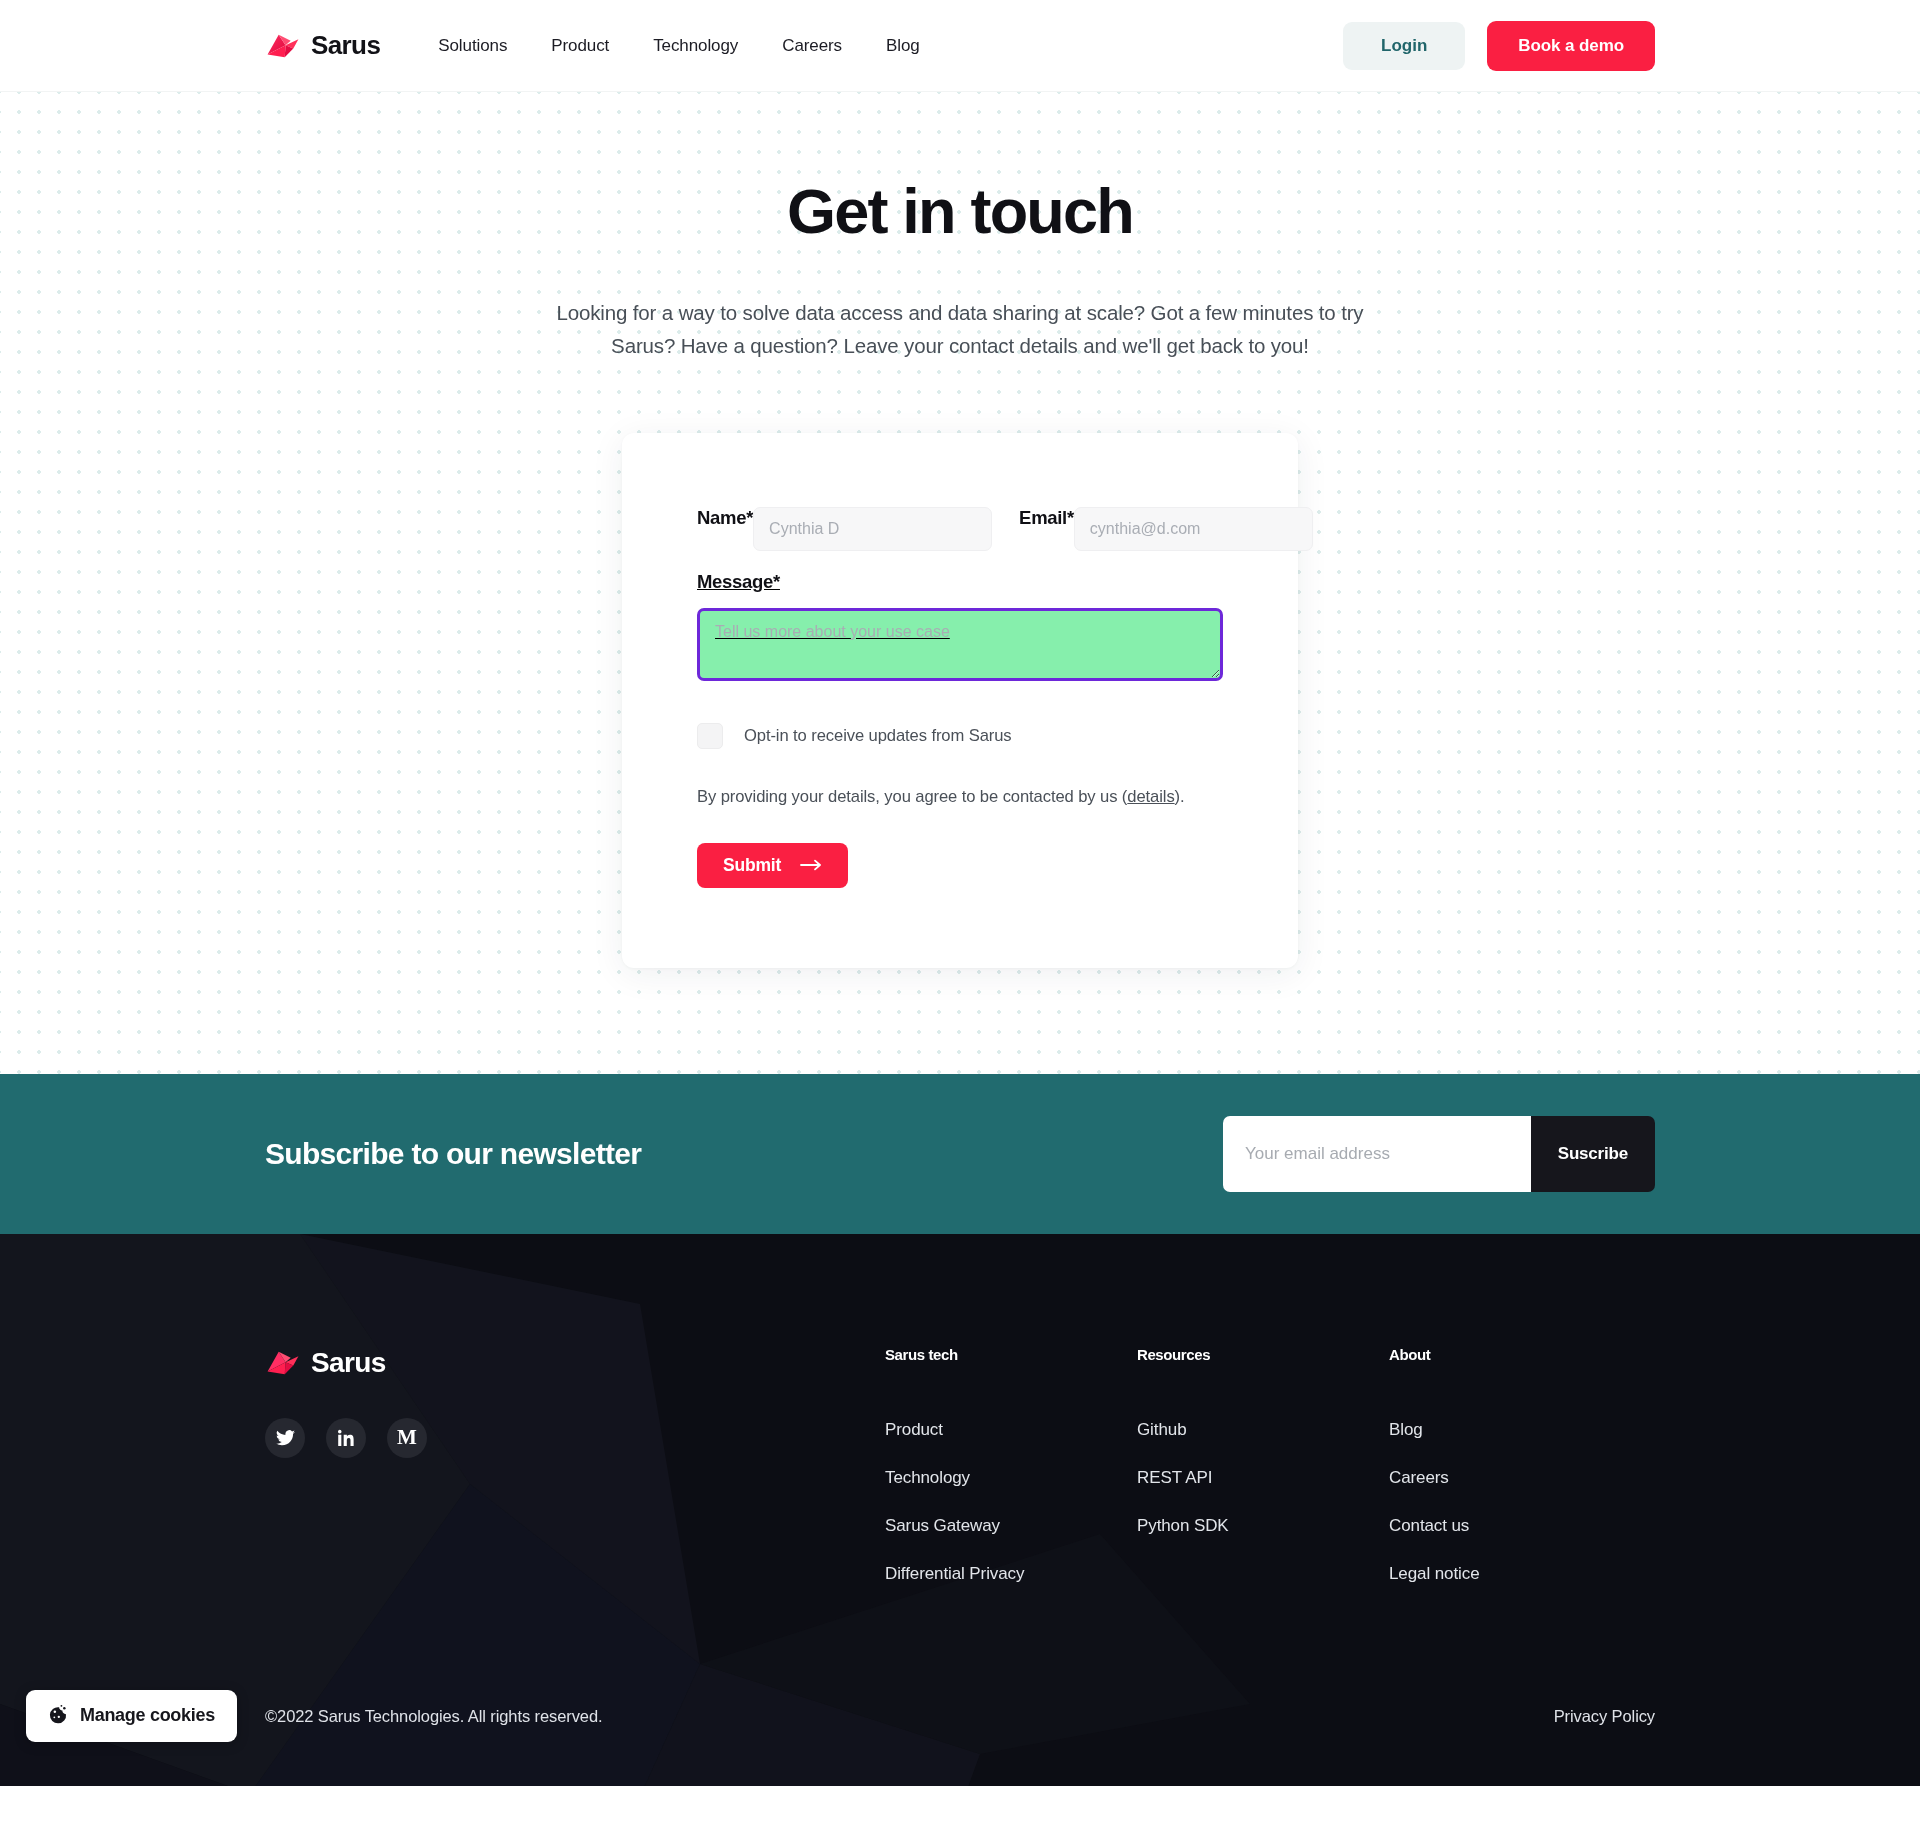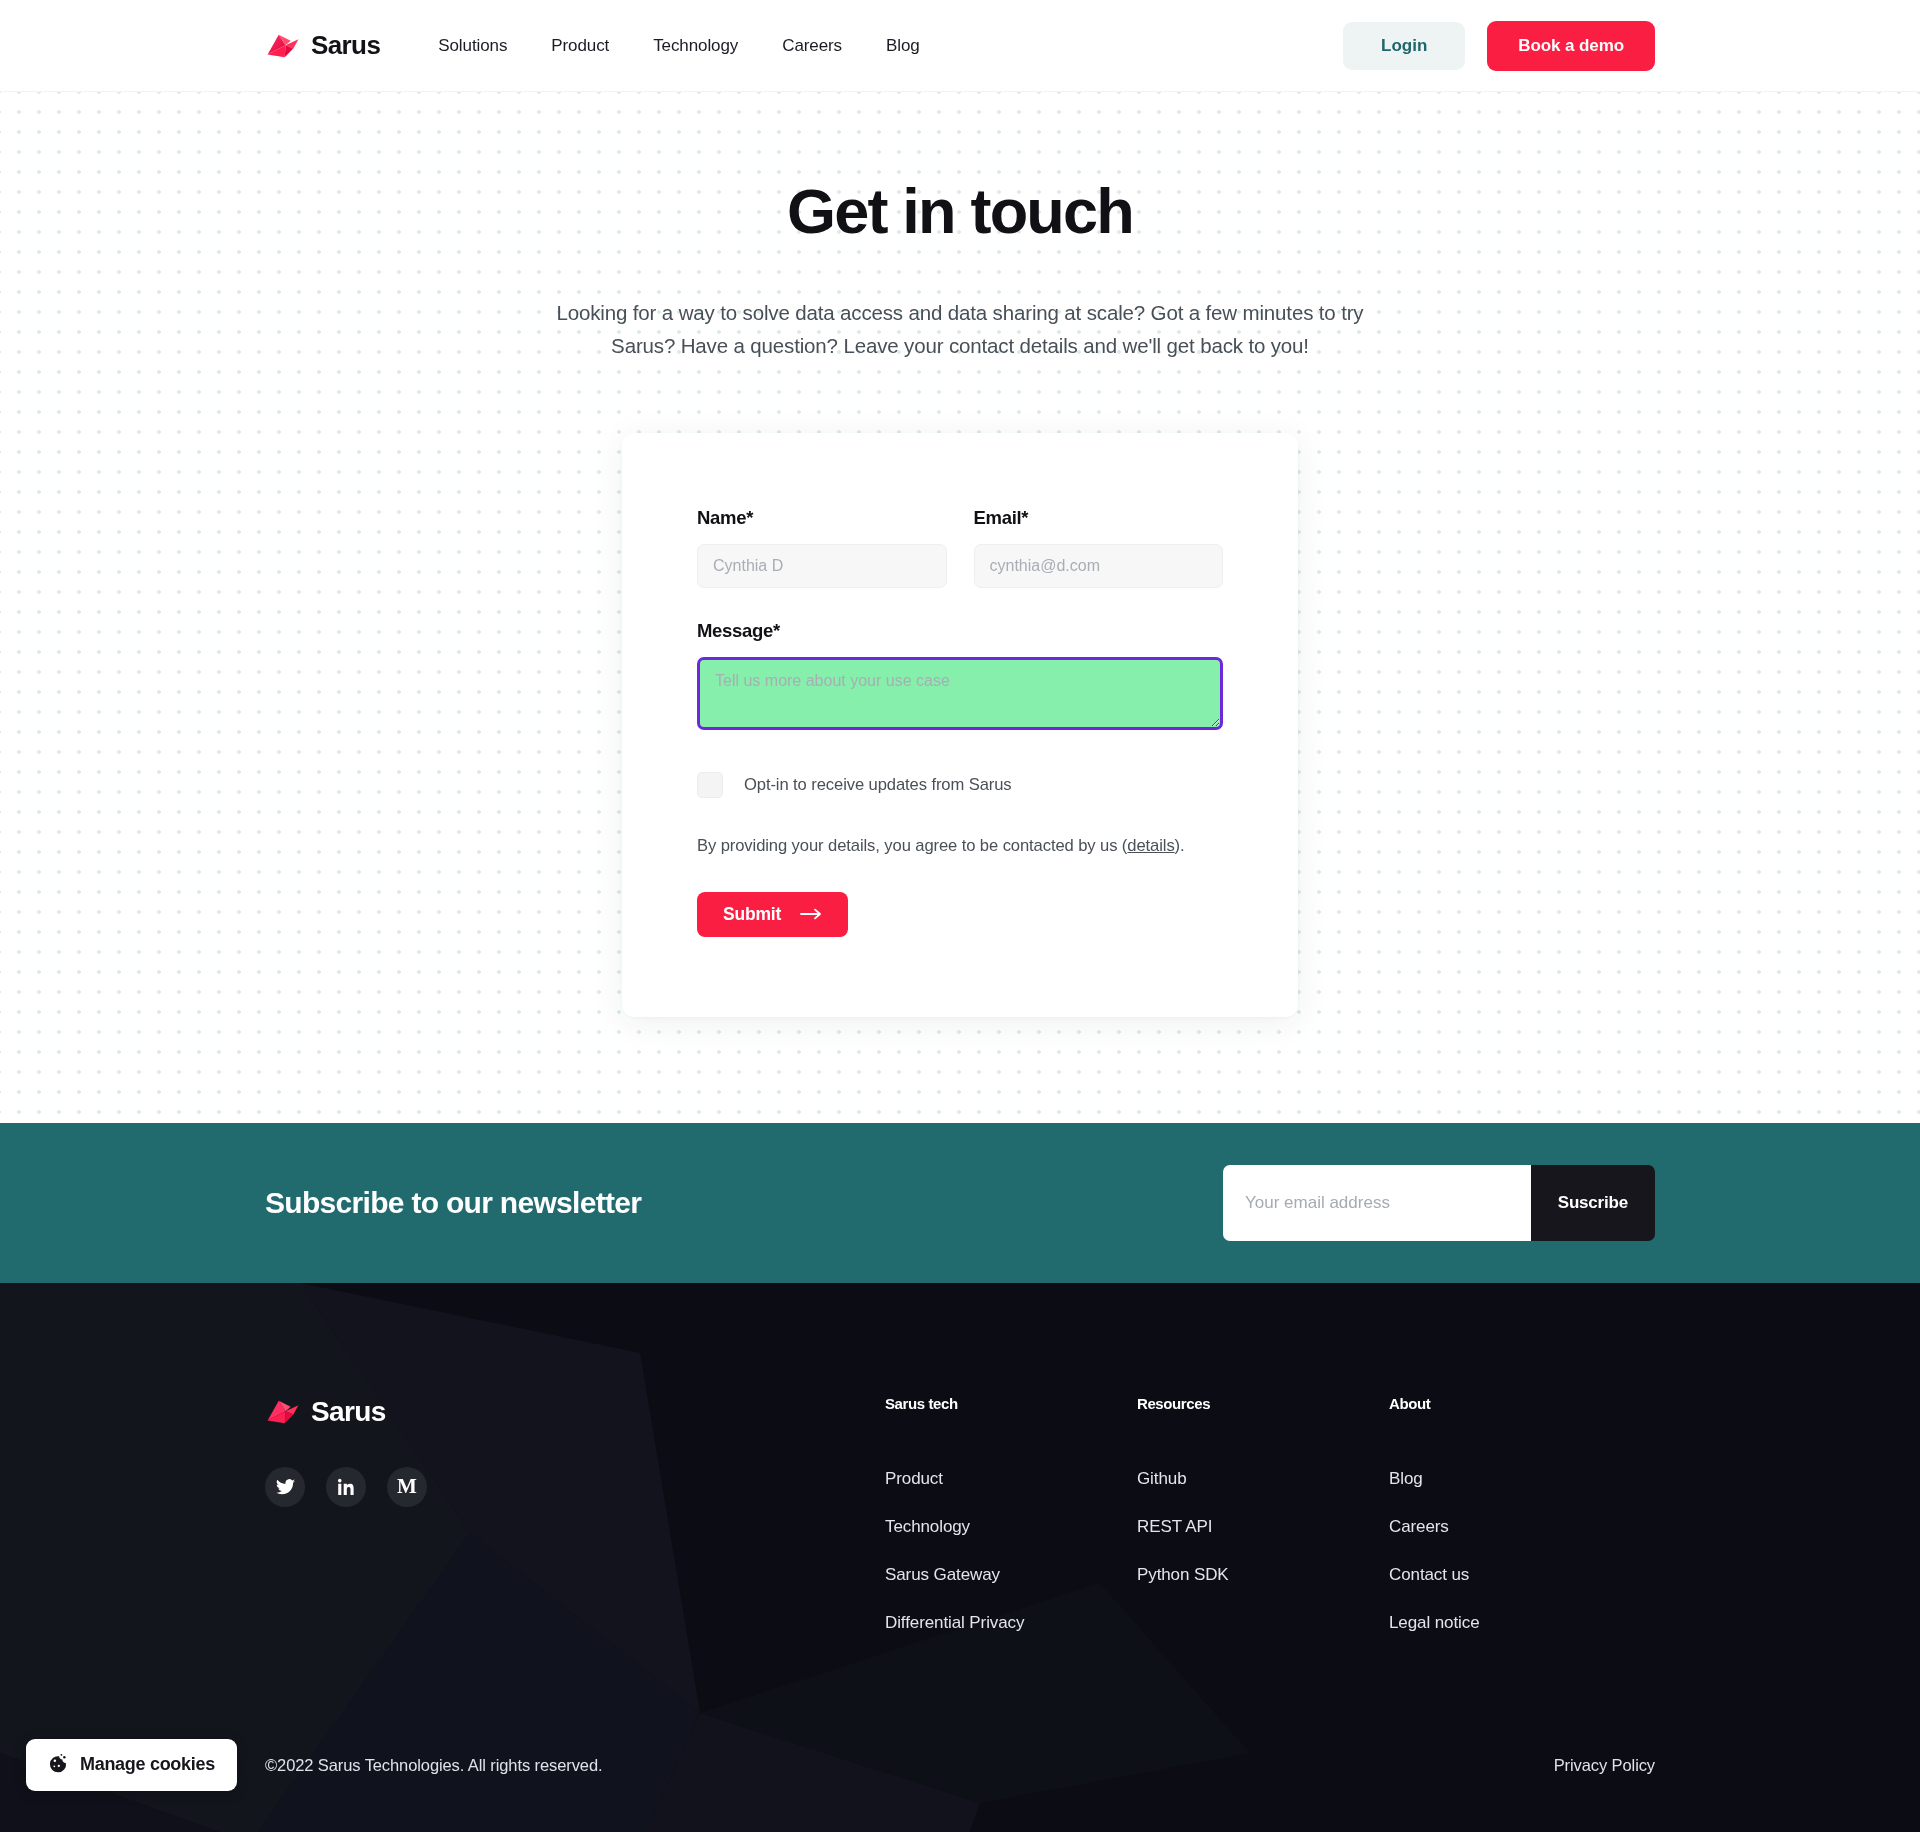--- a/index.html
+++ b/index.html
@@ -112,41 +112,41 @@
   
   .card {
     width: 676px;
     margin: 70px auto 0;
     background: #ffffff;
     border-radius: 12px;
     box-shadow: 0 6px 34px rgba(30,40,60,0.07), 0 1px 3px rgba(30,40,60,0.04);
     padding: 74px 75px 80px 75px;
   }
   .field-row { display: flex; gap: 27px; }
-  .field { display: flex; flex-direction: column; flex: 1; }
+  .field { display: flex; flex-direction: row; flex: 1; }
   .field-label {
     font-size: 18.5px;
     font-weight: 700;
     color: #101015;
     letter-spacing: -0.3px;
     margin-bottom: 15px;
   }
   .field-input {
     background: #f7f7f8;
     border: 1px solid #efeff1;
     border-radius: 7px;
     height: 44px;
     padding: 0 15px;
     font-size: 16px;
     color: #2a2a33;
     font-family: inherit;
     outline: none;
   }
   .field-input::placeholder { color: #a9adb4; }
-  .field-block { margin-top: 32px; display: flex; flex-direction: column; }
+  .field-block { margin-top: 20px; display: flex; flex-direction: column; text-decoration: underline; }
   .field-textarea {
     background: #86efac;
     border: 3px solid #6d28d9;
     border-radius: 7px;
     height: 73px;
     padding: 12px 15px;
     font-size: 16px;
     color: #2a2a33;
     font-family: inherit;
     outline: none;

